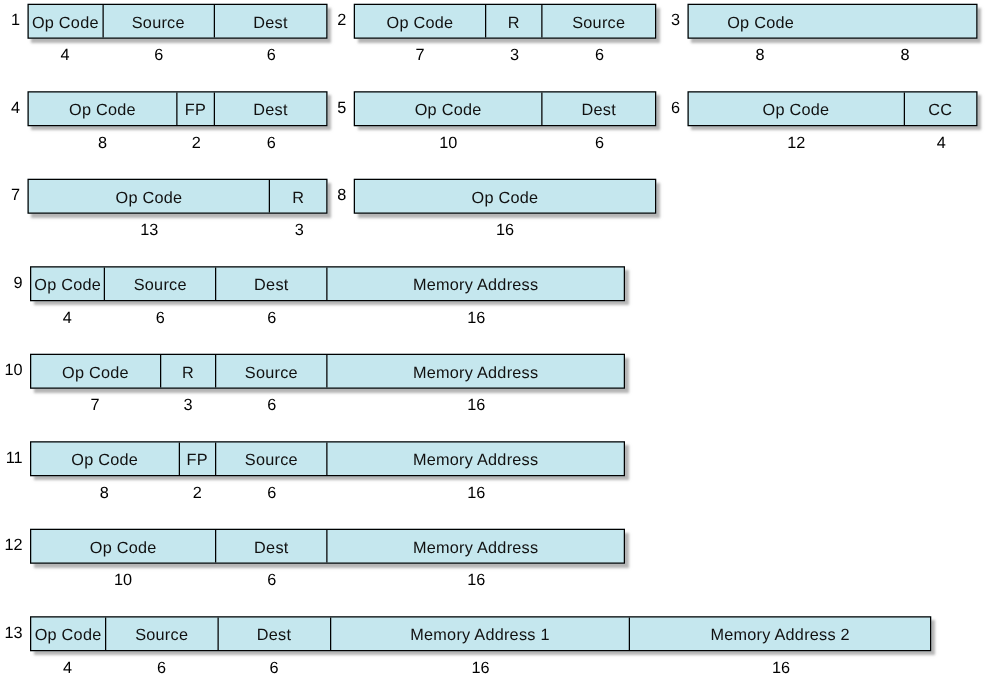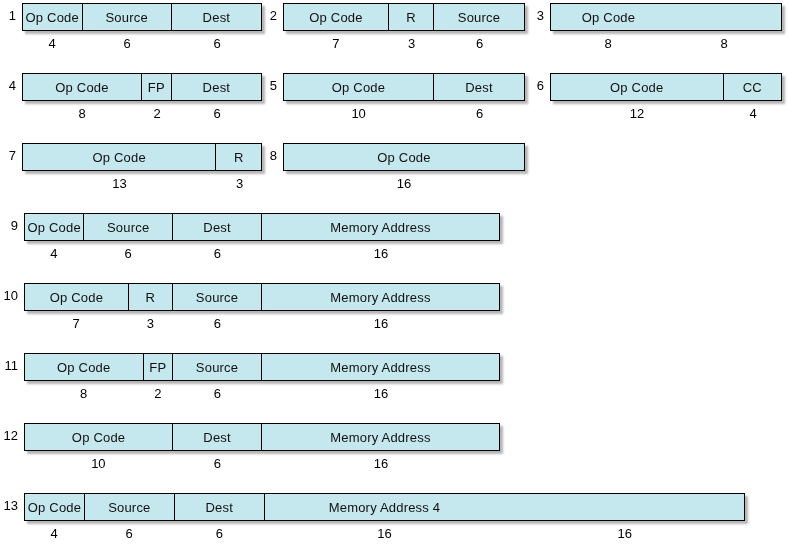--- a/index.html
+++ b/index.html
@@ -302,21 +302,24 @@
         <div class="cell" style="width: 8.33333%;">
           <span class="cell-label">Op Code</span>
         </div>
         <div class="cell" style="width: 12.5%;">
           <span class="cell-label">Source</span>
         </div>
         <div class="cell" style="width: 12.5%;">
           <span class="cell-label">Dest</span>
         </div>
         <div class="cell" style="width: 33.3333%;">
-          <span class="cell-label">Memory Address 4</span>
+          <span class="cell-label">Memory Address 1</span>
+        </div>
+        <div class="cell" style="width: 33.3333%;">
+          <span class="cell-label">Memory Address 2</span>
         </div>
       </div>
       <div class="widths" style="left: 24px; width: 721px;">
         <div class="width-num" style="left: 4.16667%;">4</div>
         <div class="width-num" style="left: 14.5833%;">6</div>
         <div class="width-num" style="left: 27.0833%;">6</div>
         <div class="width-num" style="left: 50%;">16</div>
         <div class="width-num" style="left: 83.3333%;">16</div>
       </div>
     </div>

